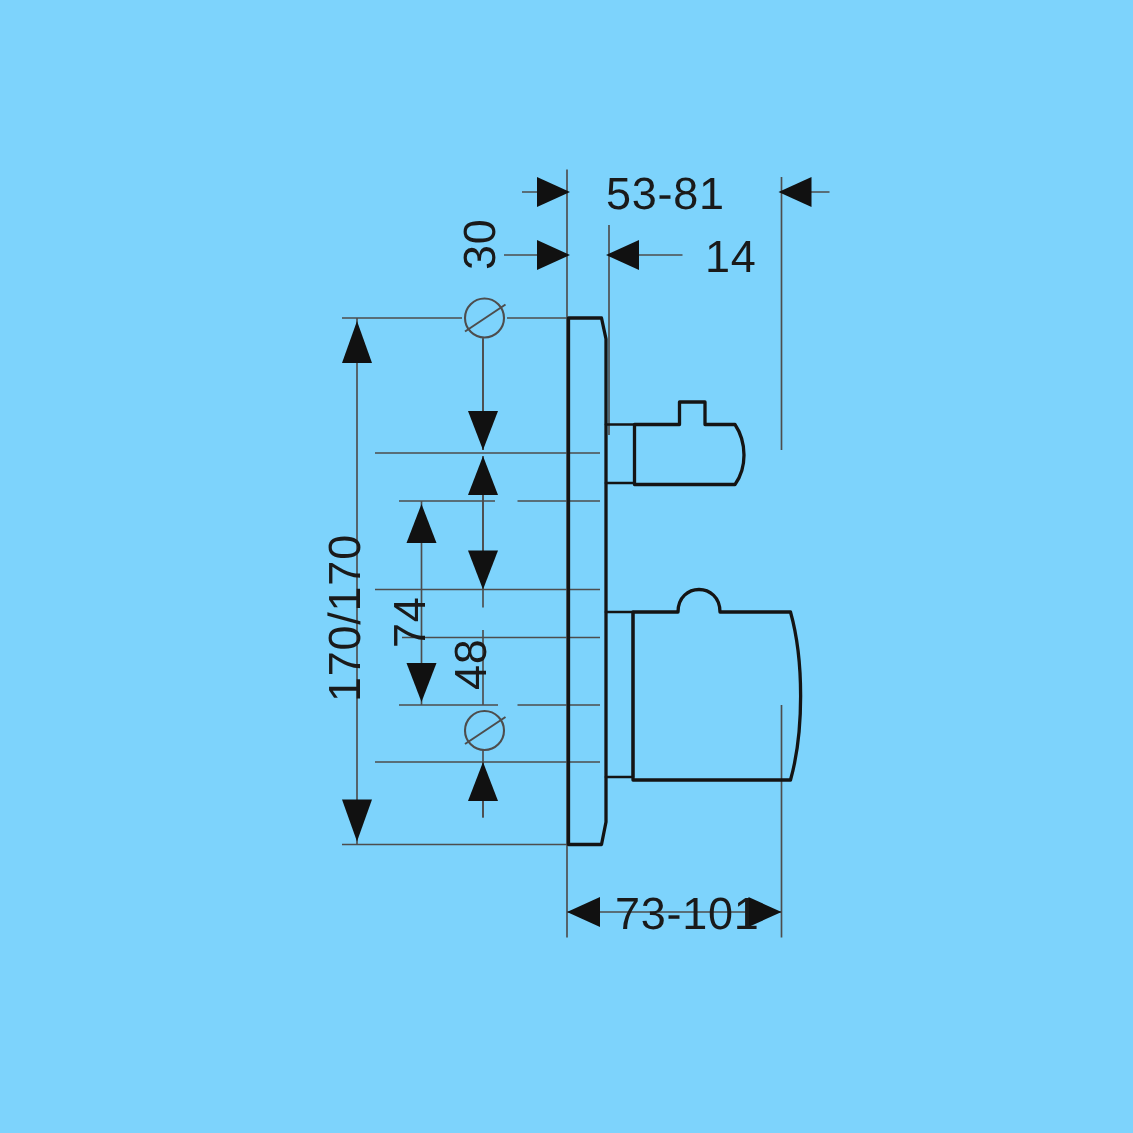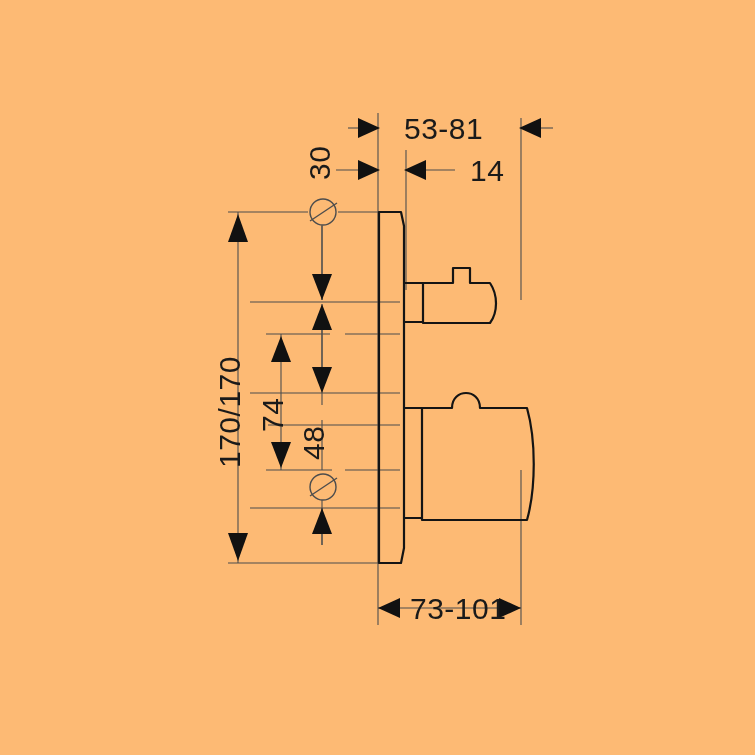--- a/index.html
+++ b/index.html
@@ -10,21 +10,21 @@
   body {
     width: 755px;
     height: 755px;
     font-family: "Liberation Sans", sans-serif;
     overflow: hidden;
   }
   #drawing-root {
     position: relative;
     width: 755px;
     height: 755px;
-    background: #fdba74;
+    background: #7dd3fc;
   }
   svg#tech-drawing {
     display: block;
     width: 755px;
     height: 755px;
   }
   .dim-text {
     font-family: "Liberation Sans", sans-serif;
     font-size: 30px;
     fill: #1a1a1a;

